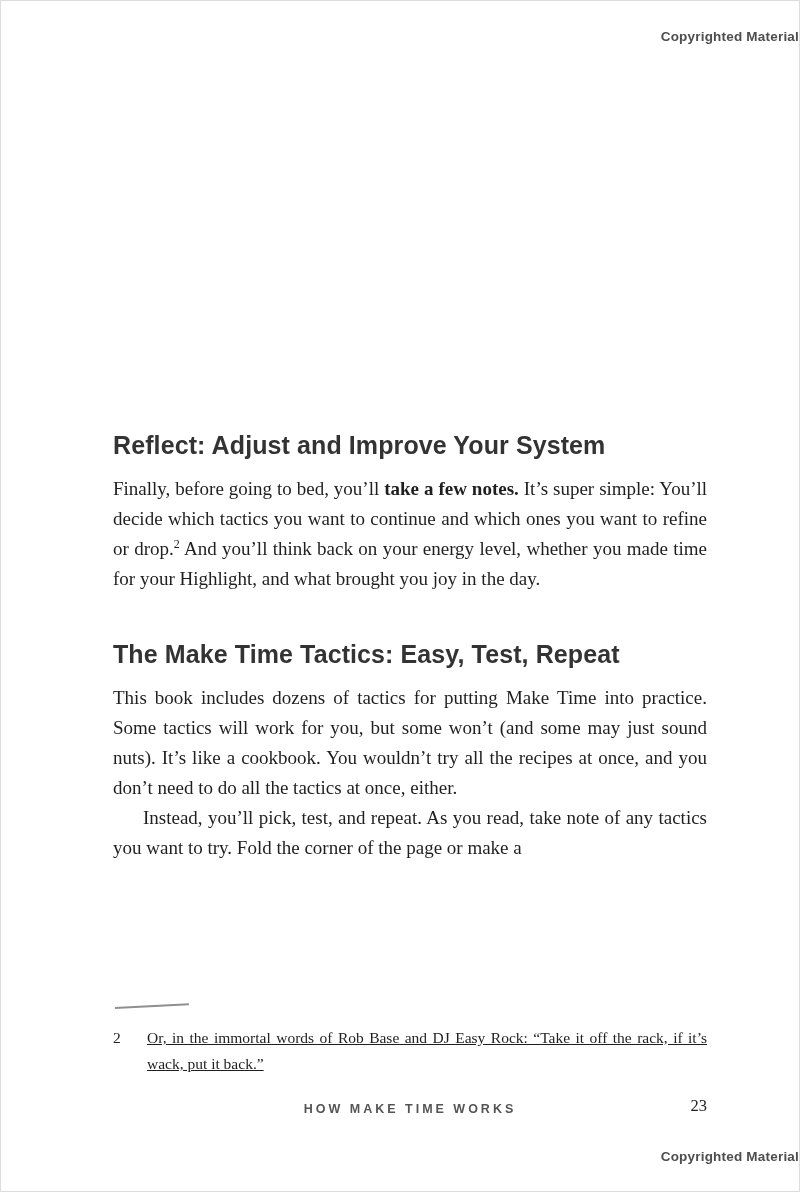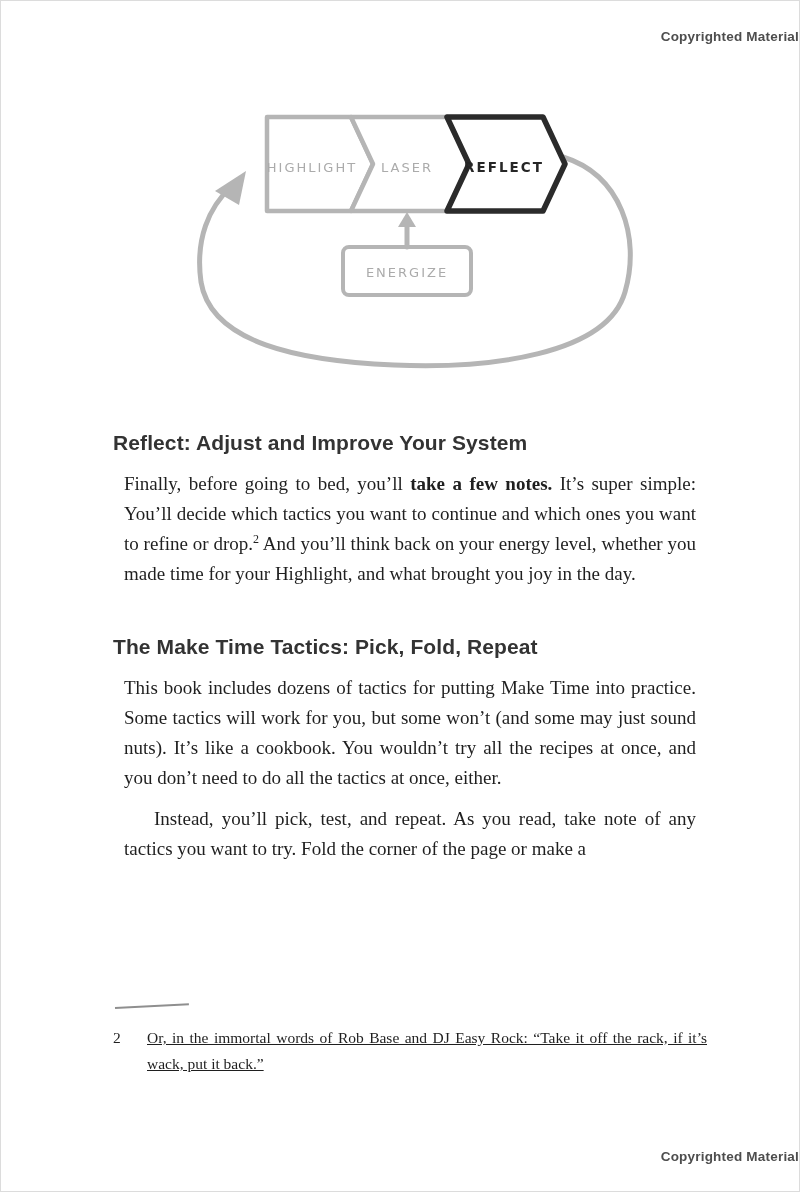--- a/index.html
+++ b/index.html
@@ -24,26 +24,26 @@
     font-family:"DejaVu Sans", sans-serif; font-size:13px; letter-spacing:2px;
     fill:#ababab; text-anchor:middle; dominant-baseline:middle;
   }
   .step-label.active { fill:#262626; font-weight:bold; font-size:13.5px; }
   .energize-box { fill:#ffffff; stroke:#b5b5b5; stroke-width:4; }
   .arrow-stroke { fill:none; stroke:#b5b5b5; stroke-width:5; stroke-linecap:round; }
   .arrow-fill { fill:#b5b5b5; stroke:none; }
 
   .content { position:absolute; left:112px; top:430px; width:594px; }
   .section-heading {
-    font-family:"Liberation Sans", sans-serif; font-size:21px; font-weight:bold;
+    font-family:"Liberation Sans", sans-serif; font-size:25px; font-weight:bold;
     color:#333333; margin:0 0 14px 0; letter-spacing:0.1px;
   }
   .section-heading.gap { margin-top:46px; }
   .body-text {
-    font-size:19px; line-height:30px; text-align:justify; margin:11px; color:#1f1f1f;
+    font-size:19px; line-height:30px; text-align:justify; margin:0; color:#1f1f1f;
   }
   .body-text.indent { text-indent:30px; }
   .body-text strong { font-weight:bold; }
   .footnote-ref { font-size:12px; vertical-align:super; line-height:0; }
 
   .footnote-area { position:absolute; left:112px; top:1006px; width:594px; }
   .footnote-rule {
     width:74px; height:2px; background:#8f8f8f; margin:0 0 16px 2px;
     transform:rotate(-3deg); transform-origin:left center;
   }
@@ -61,60 +61,44 @@
     font-size:16.5px; color:#222222;
   }
 </style>
 </head>
 <body>
 
 <div class="page">
 
   <div class="copyright-notice top">Copyrighted Material</div>
 
-  <div class="diagram">
-    <svg width="520" height="300" viewBox="0 0 520 300">
-
-      <path class="arrow-stroke" d="M414,60 C472,78 492,140 476,195 C458,258 340,272 245,268 C150,264 62,246 52,185 C46,142 60,110 82,90"></path>
-      <polygon class="arrow-fill" points="97,74 66,94 90,108"></polygon>
-
-      <path class="step-shape" d="M118,20 L202,20 L224,67 L202,114 L118,114 Z"></path>
-      <path class="step-shape" d="M202,20 L298,20 L320,67 L298,114 L202,114 L224,67 Z"></path>
-      <path class="step-shape active" d="M298,20 L394,20 L416,67 L394,114 L298,114 L320,67 Z"></path>
-
-      <text class="step-label" x="163" y="71">HIGHLIGHT</text>
-      <text class="step-label" x="258" y="71">LASER</text>
-      <text class="step-label active" x="355" y="71">REFLECT</text>
-
-      <rect class="energize-box" x="194" y="150" width="128" height="48" rx="6"></rect>
-      <text class="step-label" x="258" y="176">ENERGIZE</text>
-      <line class="arrow-stroke" x1="258" y1="150" x2="258" y2="128"></line>
-      <polygon class="arrow-fill" points="258,115 249,130 267,130"></polygon>
-    </svg>
-  </div>
 
   <main class="content">
 
     <h2 class="section-heading">Reflect: Adjust and Improve Your System</h2>
 
     <p class="body-text"><span>Finally, before going to bed, you’ll </span><strong>take a few notes.</strong><span> It’s super simple: You’ll decide which tactics you want to continue and which ones you want to refine or drop.</span><sup class="footnote-ref">2</sup><span> And you’ll think back on your energy level, whether you made time for your Highlight, and what brought you joy in the day.</span></p>
 
 
-    <h2 class="section-heading gap">The Make Time Tactics: Pick, Fold, Repeat</h2>
+    <h2 class="section-heading gap">The Make Time Tactics: Easy, Test, Repeat</h2>
 
     <p class="body-text">This book includes dozens of tactics for putting Make Time into practice. Some tactics will work for you, but some won’t (and some may just sound nuts). It’s like a cookbook. You wouldn’t try all the recipes at once, and you don’t need to do all the tactics at once, either.</p>
 
     <p class="body-text indent">Instead, you’ll pick, test, and repeat. As you read, take note of any tactics you want to try. Fold the corner of the page or make a</p>
 
   </main>
 
   <div class="footnote-area">
     <div class="footnote-rule"></div>
     <div class="footnote">
       <span class="fn-num">2</span>
       <span class="fn-text">Or, in the immortal words of Rob Base and DJ Easy Rock: “Take it off the rack, if it’s wack, put it back.”</span>
     </div>
   </div>
 
+  <div class="footer">
+    <span class="running-title">HOW MAKE TIME WORKS</span>
+    <span class="page-number">23</span>
+  </div>
 
   <div class="copyright-notice bottom">Copyrighted Material</div>
 
 </div>
 
 </body></html>

